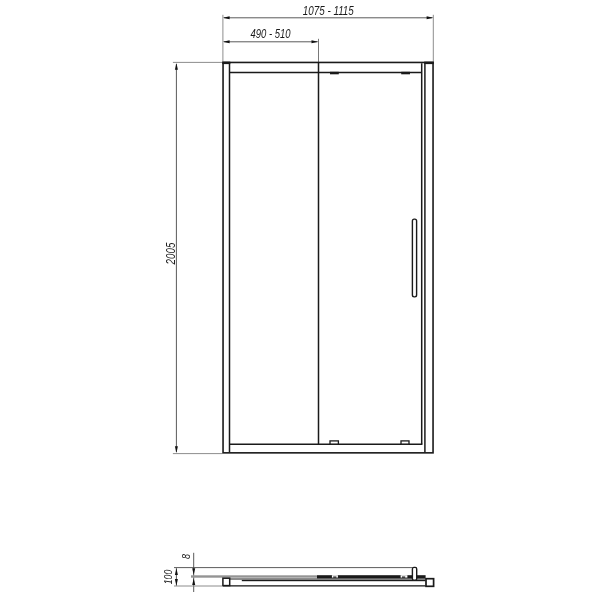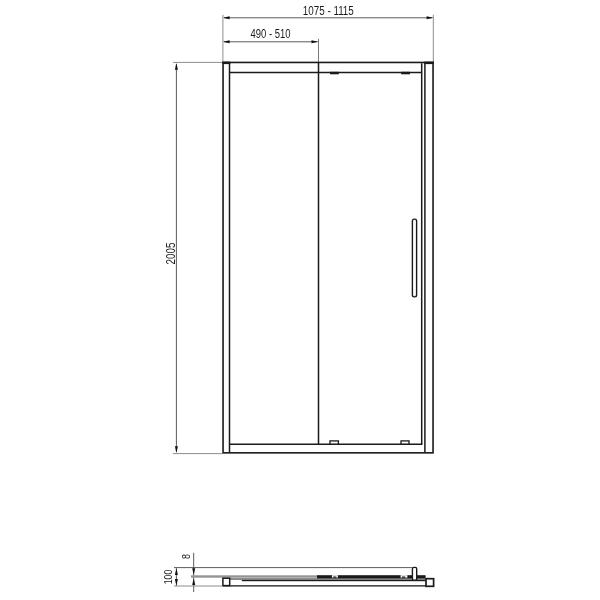--- a/index.html
+++ b/index.html
@@ -1,16 +1,16 @@
 <!DOCTYPE html>
 <html><head>
 <meta charset="utf-8">
 <style>
   html,body{margin:0;padding:0;background:#ffffff;}
-  .wrap{width:600px;height:600px;position:relative;background:#eab308;}
+  .wrap{width:600px;height:600px;position:relative;background:#eab308;font-style:italic;}
   text{font-family:"Liberation Sans",sans-serif;fill:#1a1a1a;}
 </style>
 </head>
 <body>
 <div class="wrap">
 <svg width="600" height="600" viewBox="0 0 600 600" xmlns="http://www.w3.org/2000/svg">
 
   <rect x="0" y="0" width="600" height="600" fill="#ffffff"></rect>
 
   <text x="328.3" y="15.4" font-size="12" text-anchor="middle" textLength="51" lengthAdjust="spacingAndGlyphs">1075 - 1115</text>

